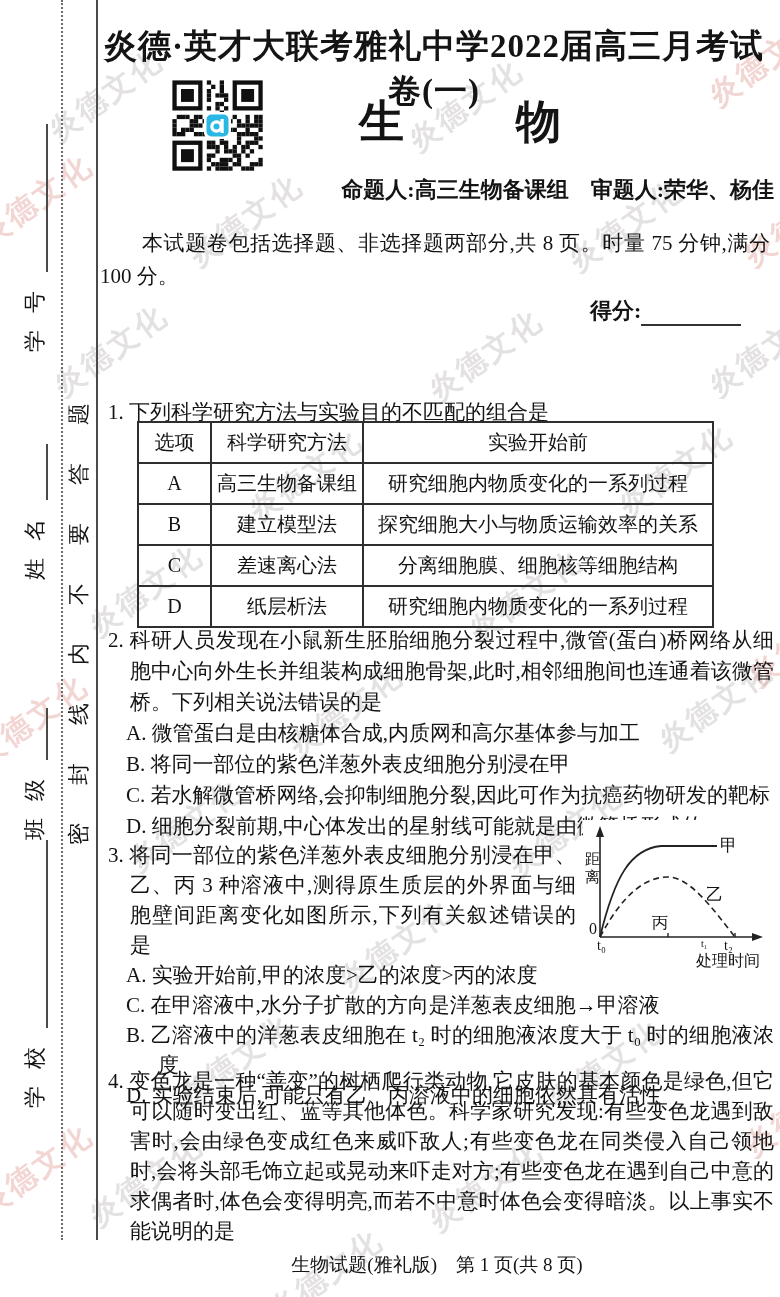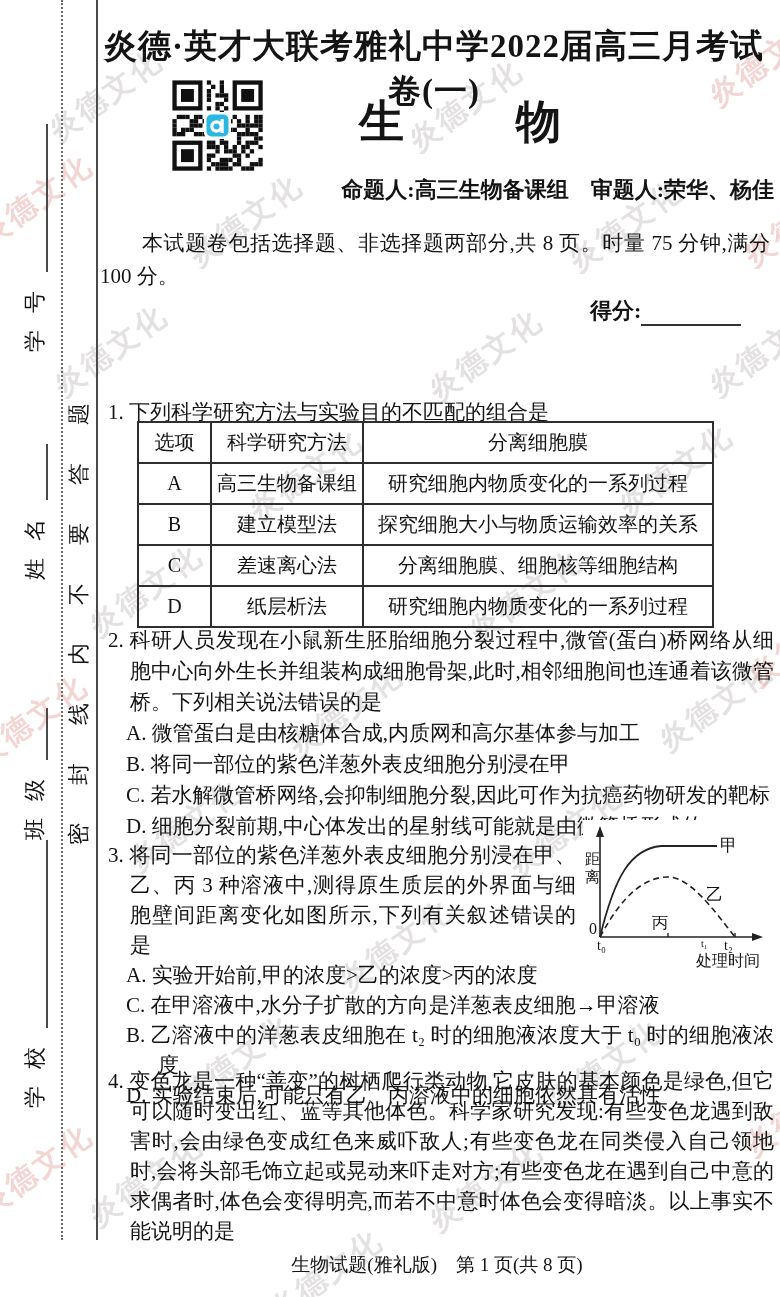--- a/index.html
+++ b/index.html
@@ -299,21 +299,21 @@
       <span>1.</span>
       <span>下列科学研究方法与实验目的不匹配的组合是</span>
     </div>
   </div>
 
   <table class="q1table">
     <tbody>
         <tr>
       <td class="c0">选项</td>
       <td class="c1">科学研究方法</td>
-      <td>分离细胞膜</td>
+      <td>实验开始前</td>
     </tr>
     <tr>
       <td>A</td>
       <td>高三生物备课组</td>
       <td>研究细胞内物质变化的一系列过程</td>
     </tr>
     <tr>
       <td>B</td>
       <td>建立模型法</td>
       <td>探究细胞大小与物质运输效率的关系</td>

